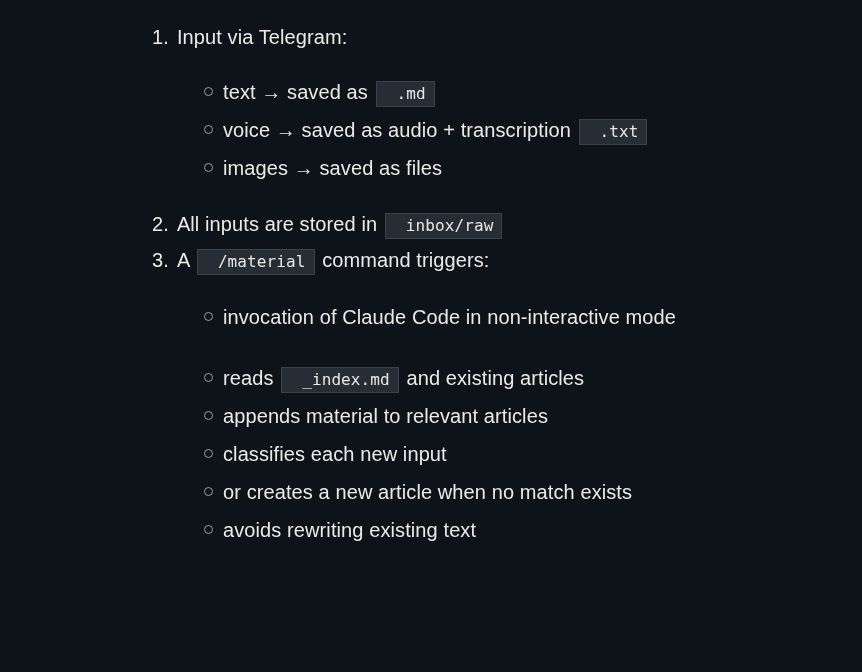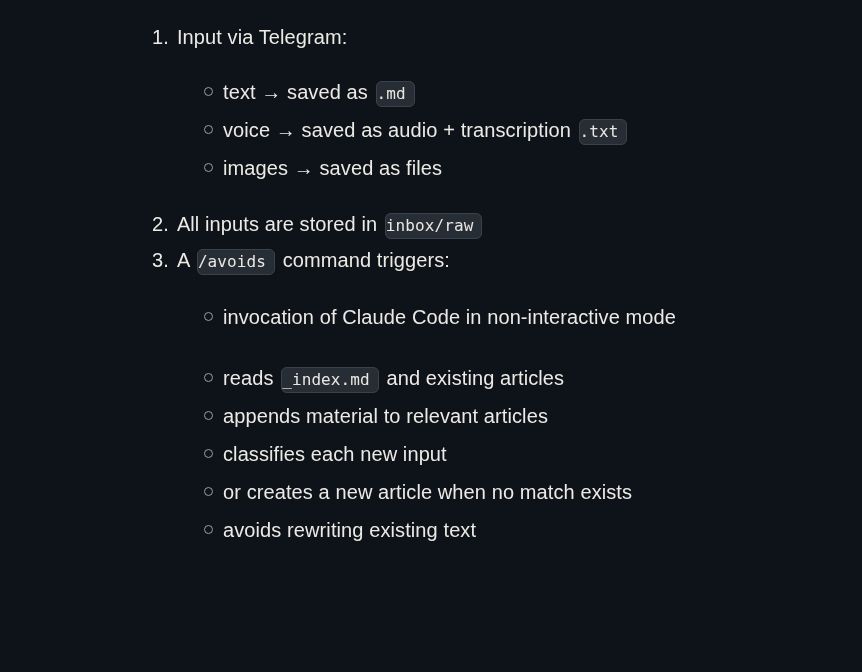--- a/index.html
+++ b/index.html
@@ -67,22 +67,22 @@
     border-radius: 50%;
     margin-right: 10px;
     vertical-align: 3px;
   }
   code.chip {
     font-family: "DejaVu Sans Mono", "Liberation Mono", monospace;
     font-size: 16px;
     color: var(--code-text);
     background: var(--code-bg);
     border: 1px solid var(--code-border);
-    border-radius: 6px;
-    padding: 2px 8px 3px 0;
+    border-radius: 0;
+    padding: 2px 8px 3px 20px;
     margin: 0 2px;
     white-space: nowrap;
   }
 </style>
 </head>
 <body>
 
 <div class="canvas">
   <div class="content">
     <ol class="doc-list" id="doc-list">
@@ -91,21 +91,21 @@
           <ul class="sub-list">
             <li class="sub-item"><span class="bullet"></span><span><span>text → saved as </span><code class="chip">.md</code></span></li>
             <li class="sub-item"><span class="bullet"></span><span><span>voice → saved as audio + transcription </span><code class="chip">.txt</code></span></li>
             <li class="sub-item"><span class="bullet"></span><span><span>images → saved as files</span></span></li>
           </ul>
         </li>
         <li class="num-item">
           <div class="num-row"><span class="num-label">2.</span><span><span>All inputs are stored in </span><code class="chip">inbox/raw</code></span></div>
         </li>
         <li class="num-item">
-          <div class="num-row"><span class="num-label">3.</span><span><span>A </span><code class="chip">/avoids</code><span> command triggers:</span></span></div>
+          <div class="num-row"><span class="num-label">3.</span><span><span>A </span><code class="chip">/material</code><span> command triggers:</span></span></div>
           <ul class="sub-list">
             <li class="sub-item"><span class="bullet"></span><span><span>invocation of Claude Code in non-interactive mode</span></span></li>
           </ul>
         </li>
         <li class="num-item">
           <ul class="sub-list">
             <li class="sub-item"><span class="bullet"></span><span><span>reads </span><code class="chip">_index.md</code><span> and existing articles</span></span></li>
             <li class="sub-item"><span class="bullet"></span><span><span>appends material to relevant articles</span></span></li>
             <li class="sub-item"><span class="bullet"></span><span><span>classifies each new input</span></span></li>
             <li class="sub-item"><span class="bullet"></span><span><span>or creates a new article when no match exists</span></span></li>

